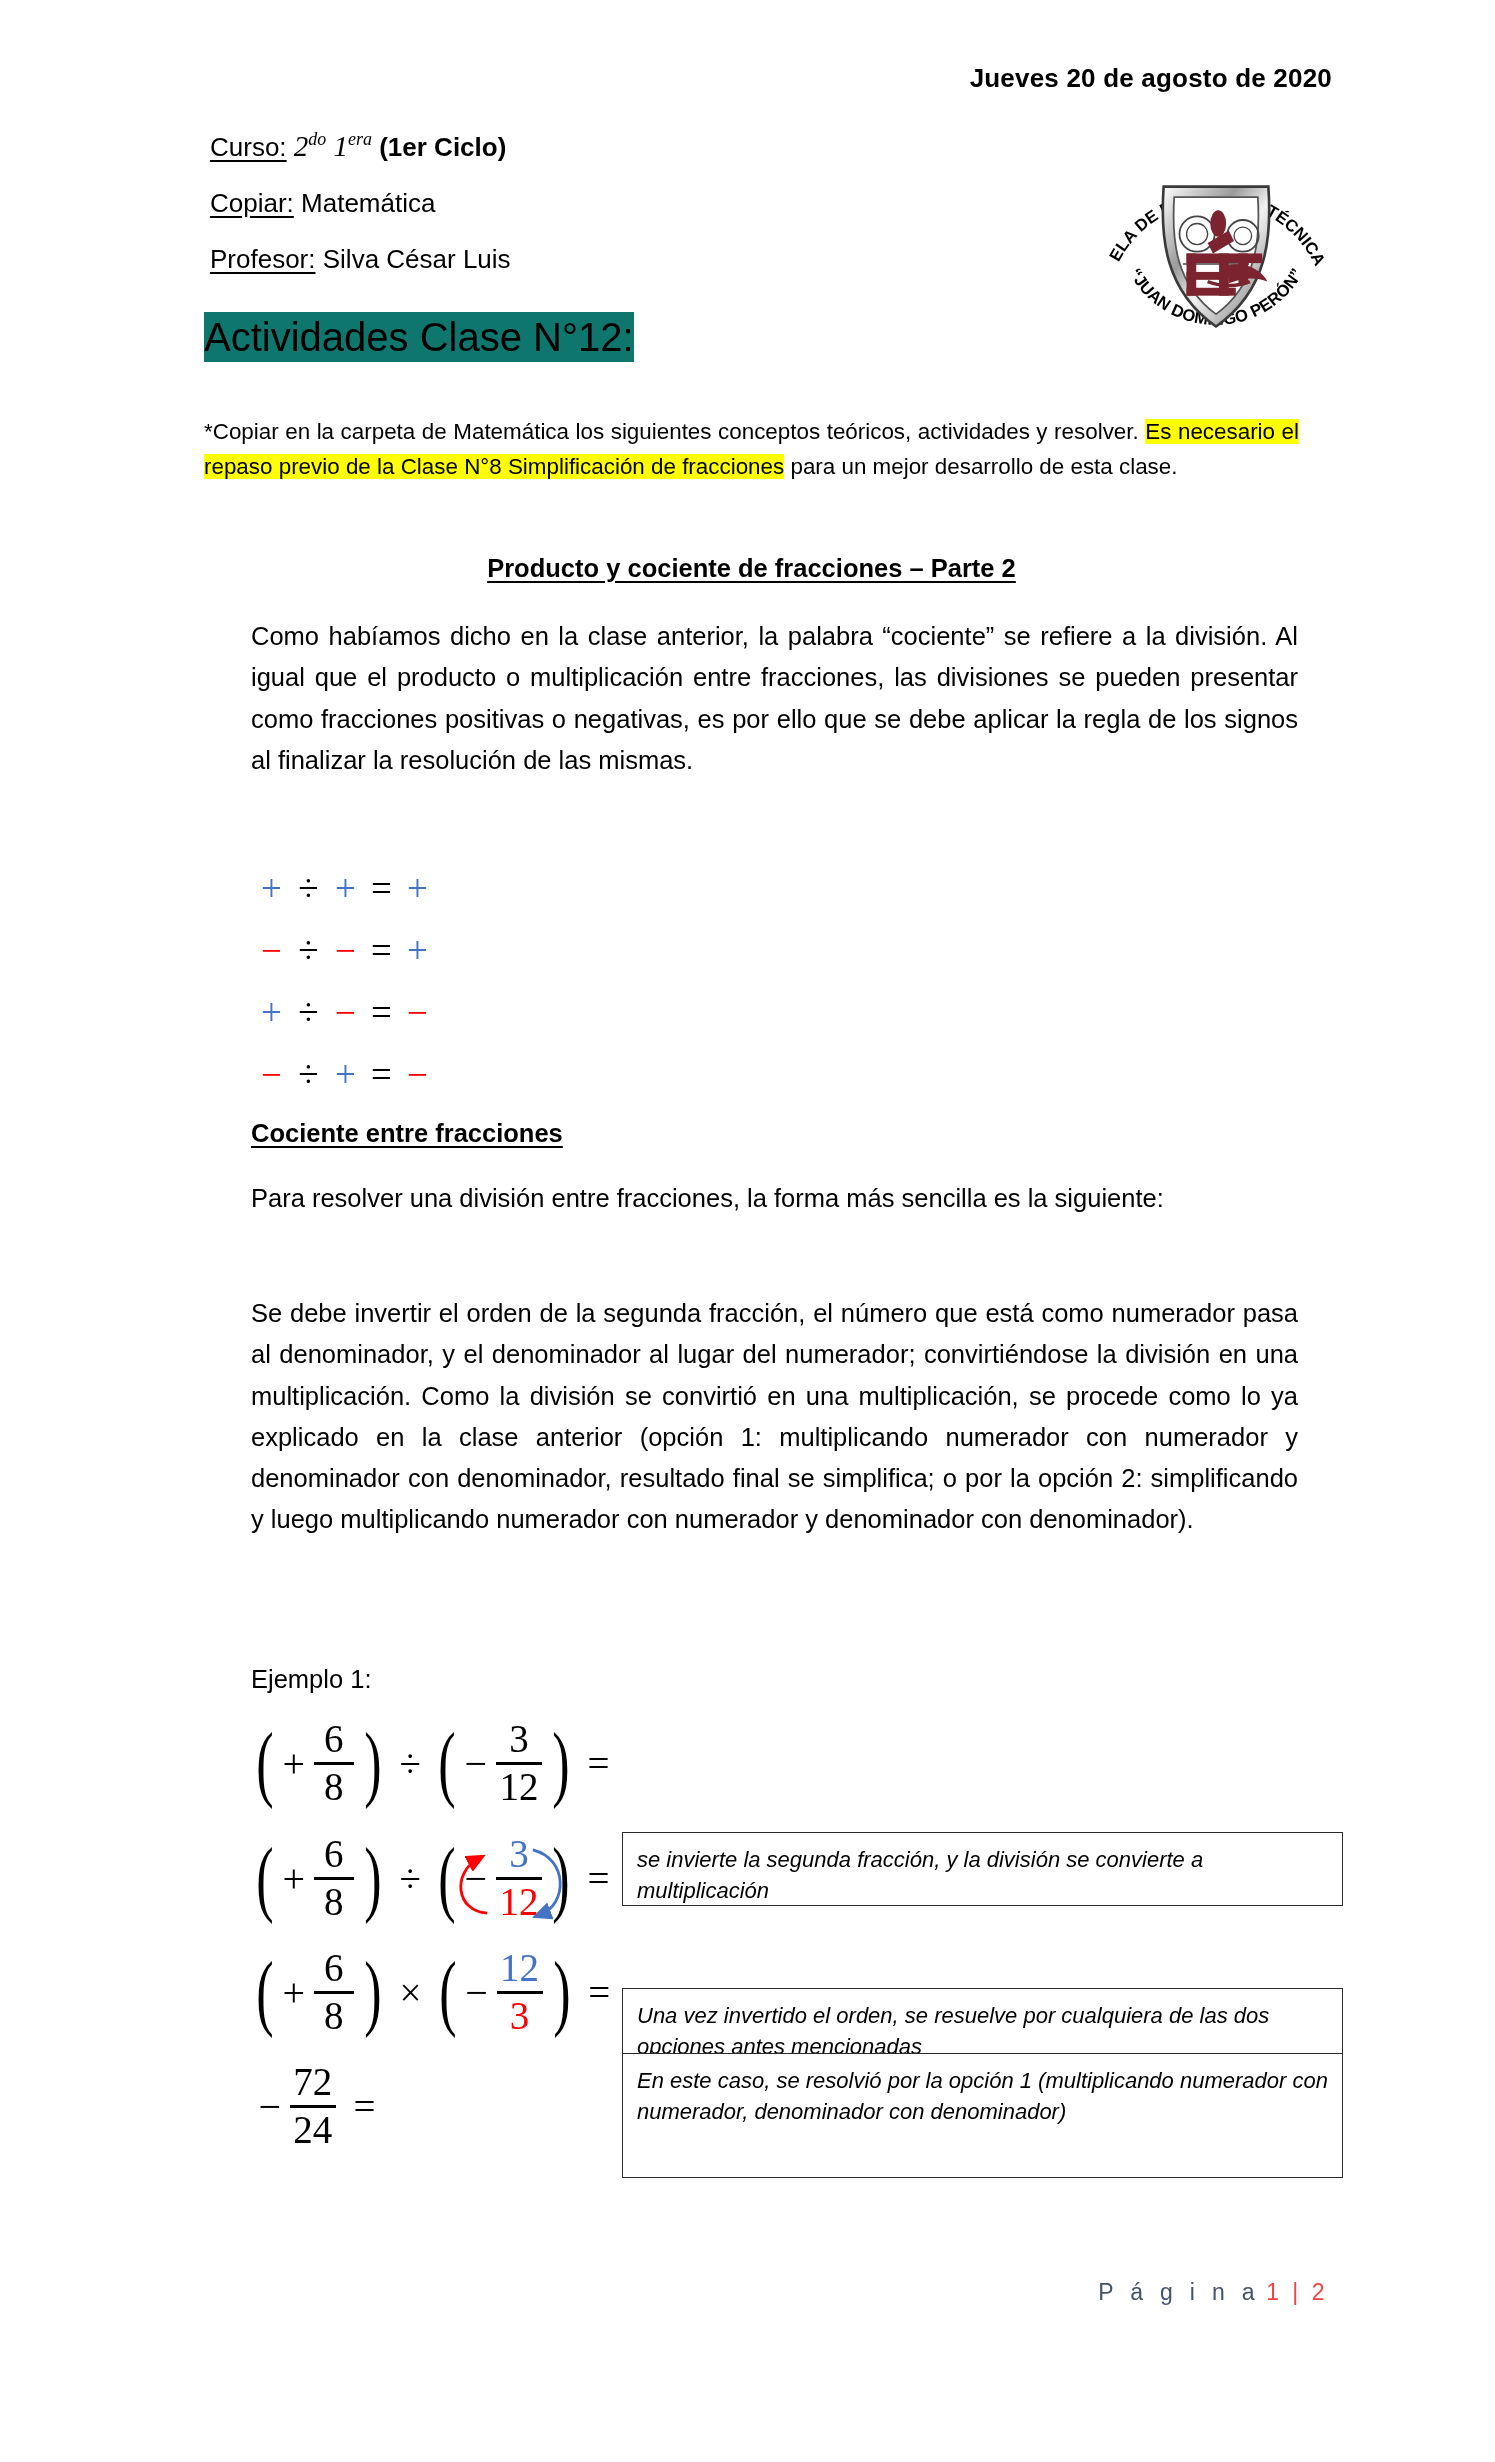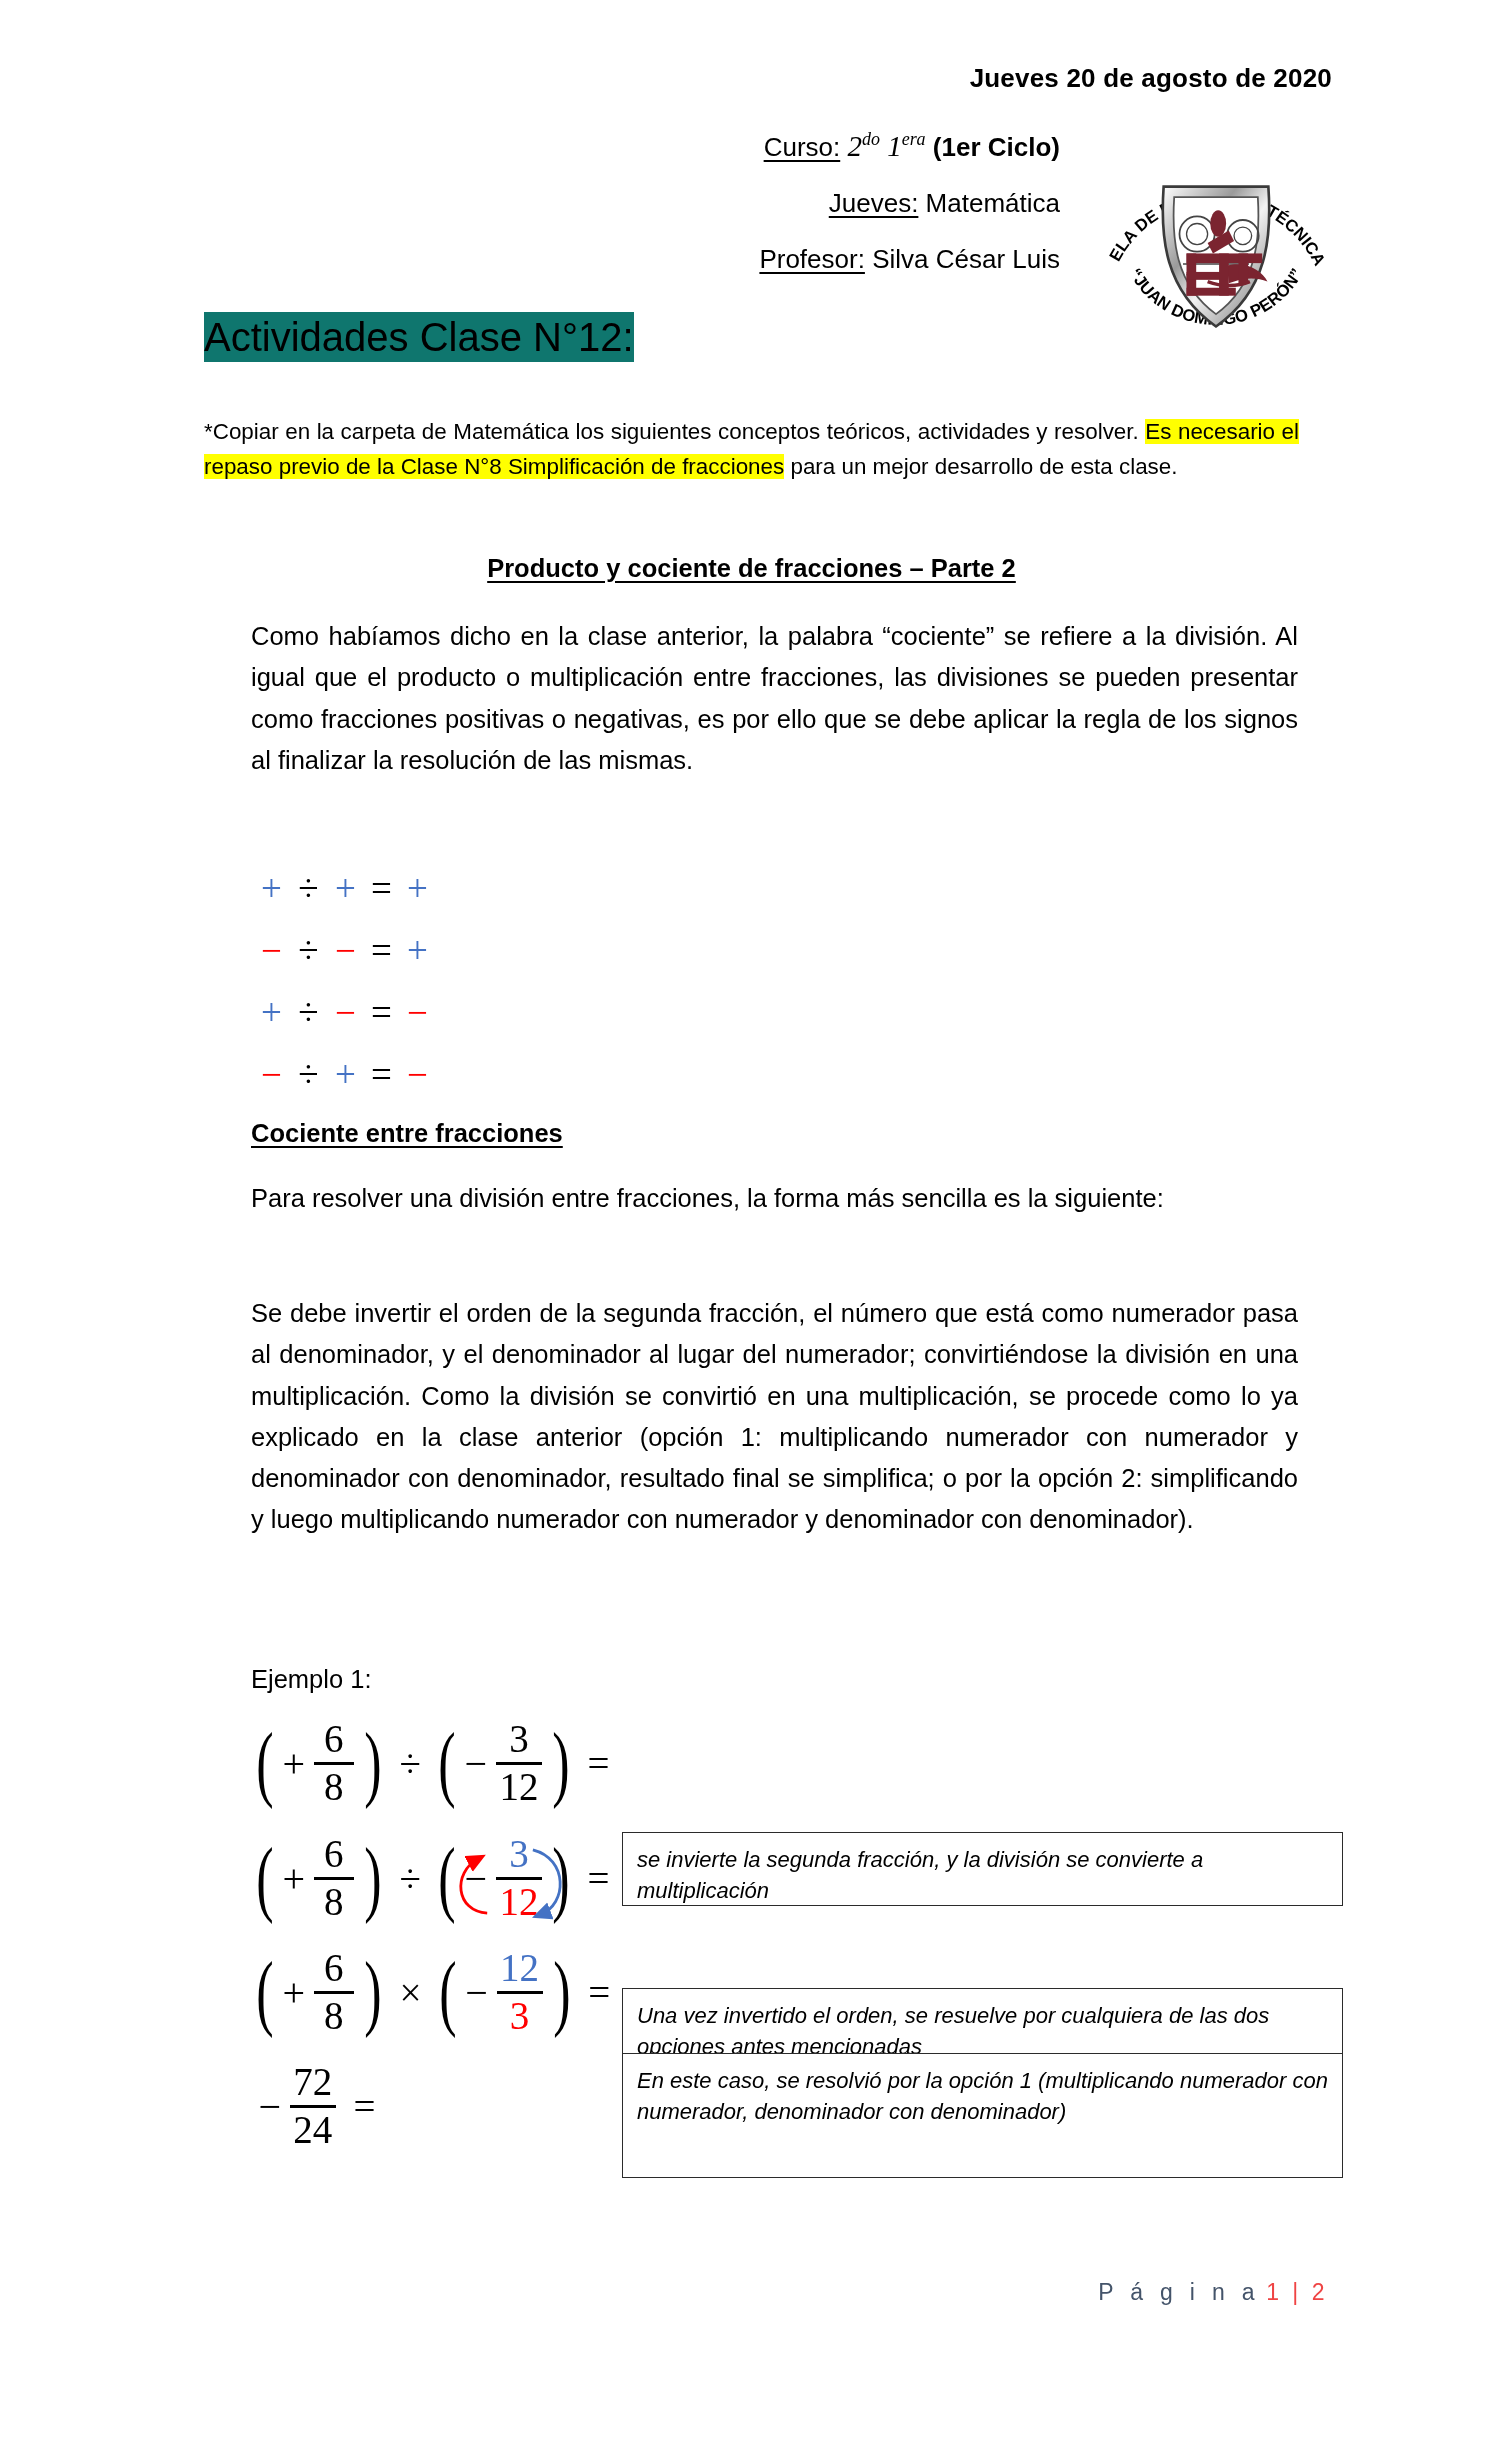--- a/index.html
+++ b/index.html
@@ -29,23 +29,22 @@
     top: 63px;
     right: 163px;
     font-size: 26px;
     font-weight: 700;
     letter-spacing: 0.2px;
   }
 
   .meta-block {
     position: absolute;
     top: 130px;
-    left: 216px;
+    left: 210px;
     width: 844px;
-    text-align: right;
   }
   .meta-line {
     font-size: 26px;
     margin-bottom: 26px;
     line-height: 1.15;
     white-space: nowrap;
   }
   .meta-label {
     text-decoration: underline;
     text-underline-offset: 3.5px;
@@ -291,21 +290,21 @@
   </div>
 
   <div class="meta-block">
     <div class="meta-line">
       <span class="meta-label">Curso:</span>
       <span class="ordinal"><span>2</span><sup>do</sup></span>
       <span class="ordinal"><span>1</span><sup>era</sup></span>
       <span class="bold-inline">(1er Ciclo)</span>
     </div>
     <div class="meta-line">
-      <span class="meta-label">Jueves:</span>
+      <span class="meta-label">Copiar:</span>
       <span>Matemática</span>
     </div>
     <div class="meta-line">
       <span class="meta-label">Profesor:</span>
       <span>Silva César Luis</span>
     </div>
   </div>
 
   <div class="class-title">Actividades Clase N°12:</div>
 

